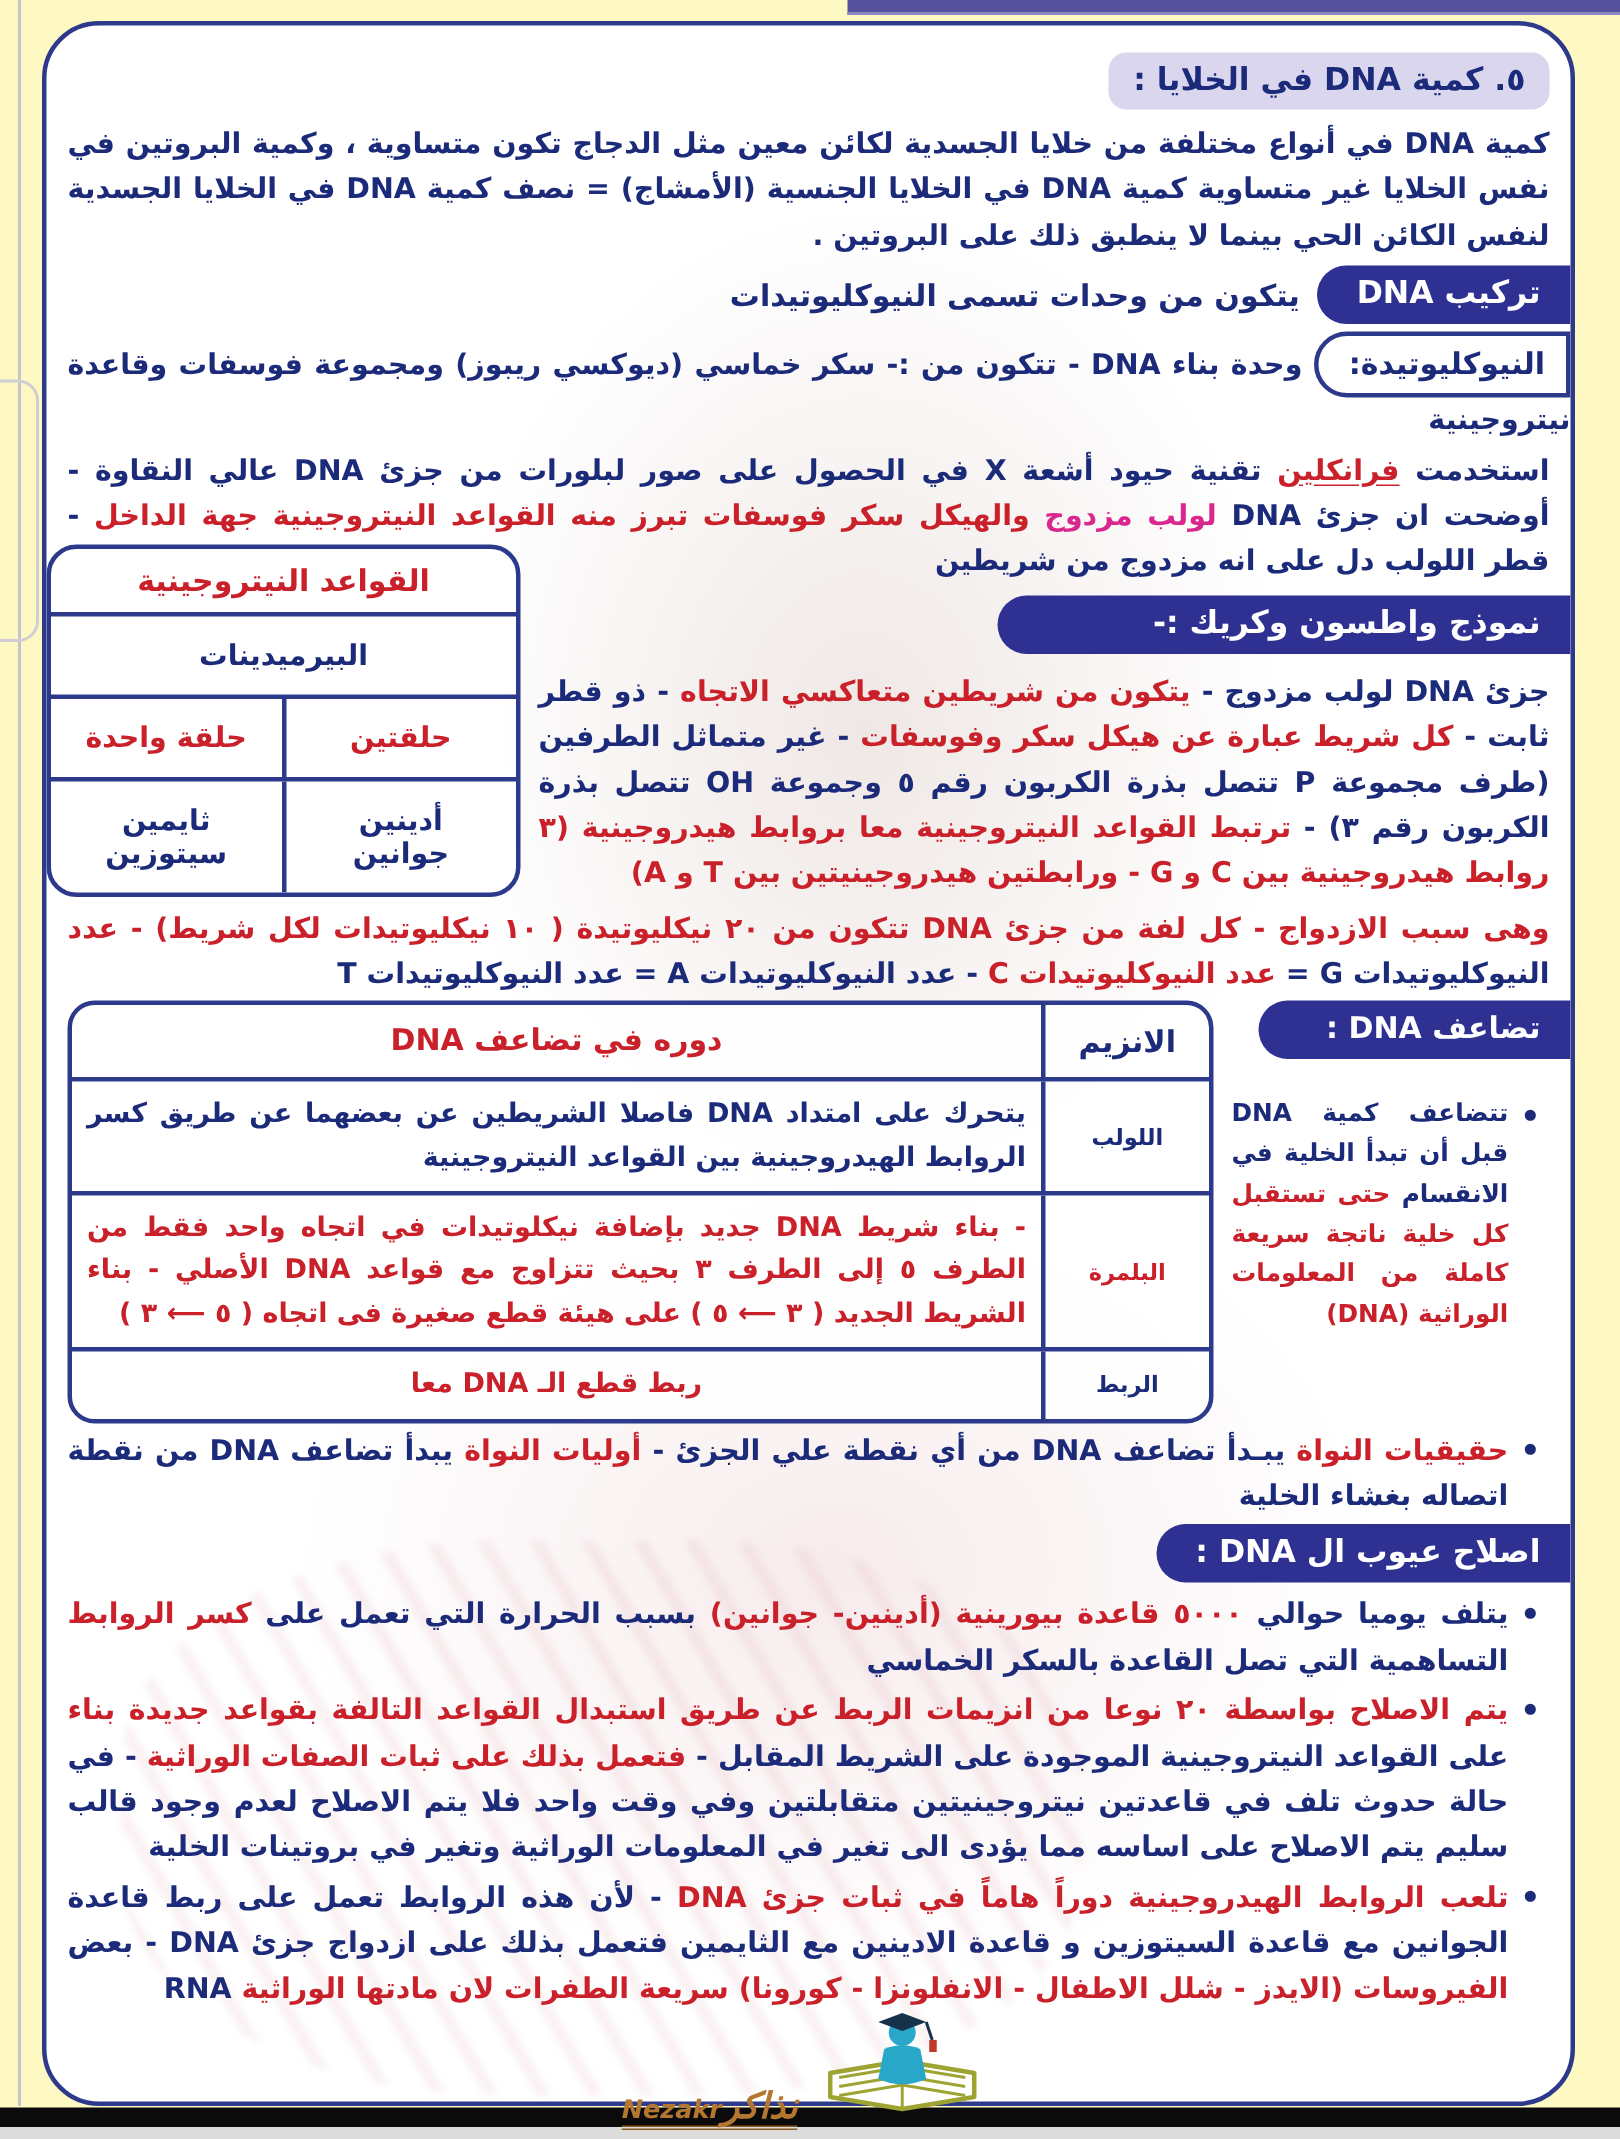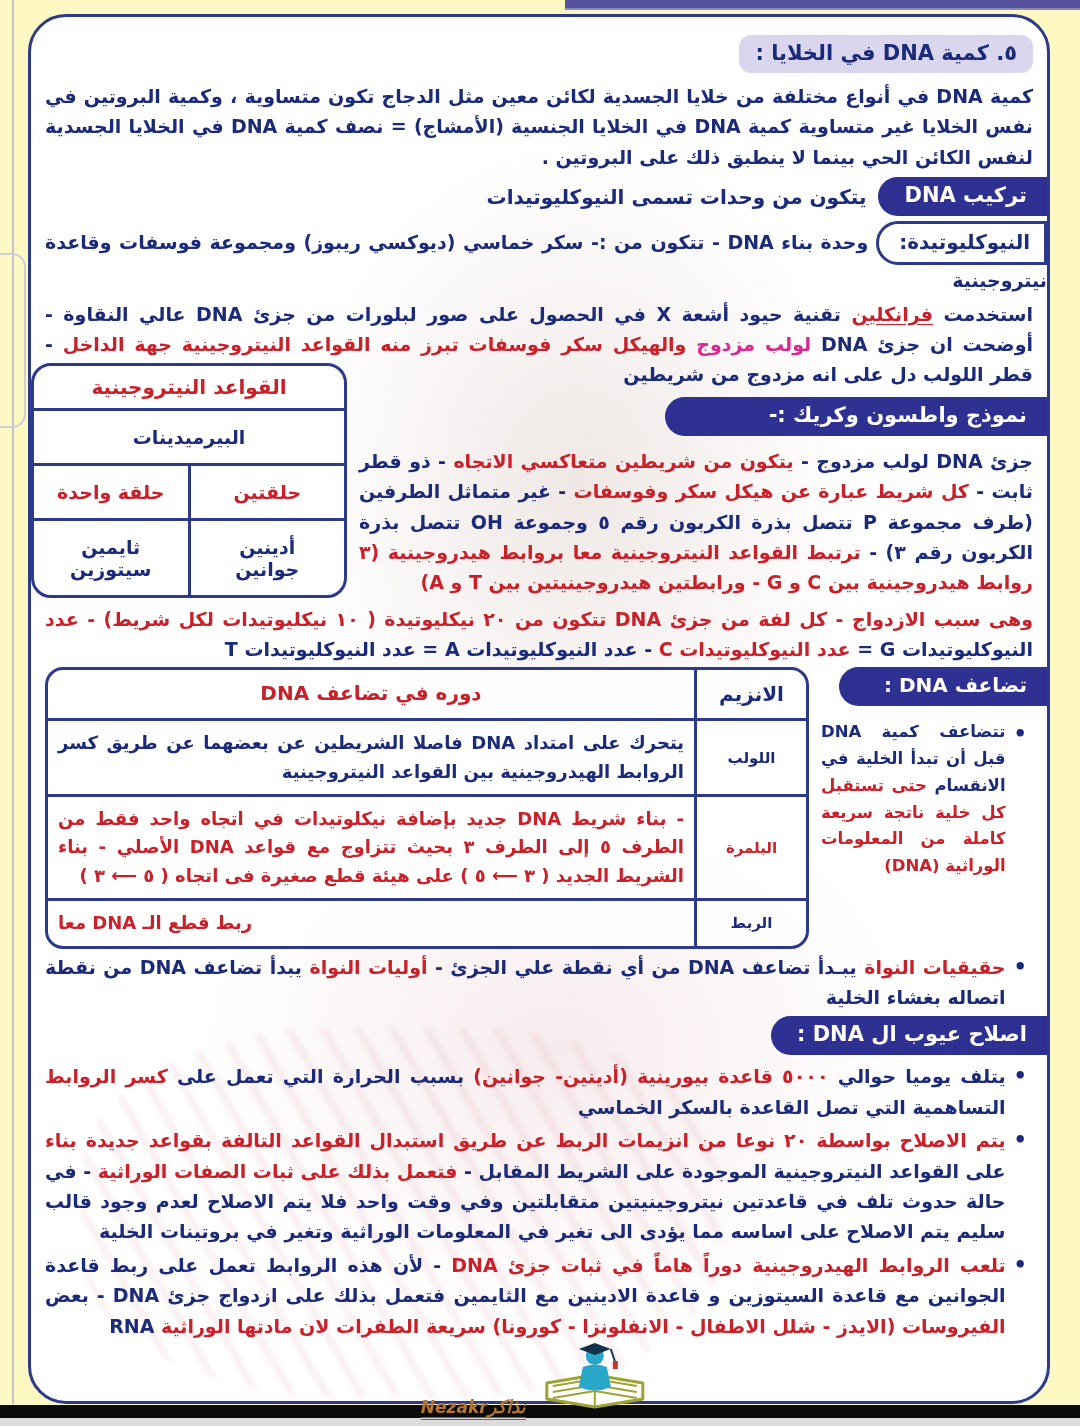--- a/index.html
+++ b/index.html
@@ -59,42 +59,42 @@
   .btable{width:316px;border:3px solid var(--border);border-radius:20px;overflow:hidden;background:rgba(255,255,255,.8);margin-top:-30px}
   .btitle{text-align:center;color:var(--red);font-size:20px;padding:9px 4px;border-bottom:3px solid var(--border)}
   .brow{display:flex}
   .brow + .brow{border-top:3px solid var(--border)}
   .bcell{flex:1;text-align:center;font-size:19px;padding:15px 20px;color:var(--navy)}
   .bcell.c-red{color:var(--red)}
   .bcell.first{border-left:3px solid var(--border)}
 
   
   .sidebar{width:212px;flex:none}
-  .sidebar .badge{min-width:208px;font-size:20px;margin-bottom:10px}
+  .sidebar .badge{min-width:208px;font-size:20px;margin-bottom:20px}
   .sidebar .para{font-size:16.5px;line-height:1.62}
   .etable{flex:1;border:3px solid var(--border);border-radius:18px;overflow:hidden;background:rgba(255,255,255,.78)}
   .erow{display:flex}
   .erow + .erow{border-top:3px solid var(--border)}
   .ecell{padding:8px 10px}
   .ename{width:112px;flex:none;border-left:3px solid var(--border);display:flex;align-items:center;justify-content:center;font-size:15px;color:var(--navy);text-align:center}
   .ename.c-red{color:var(--red)}
   .erole{flex:1;font-size:18px;line-height:1.58;text-align:justify}
-  .erole.center{text-align:center;display:flex;align-items:center;justify-content:flex-end}
+  .erole.center{text-align:center;display:flex;align-items:center;justify-content:center}
   .ehead .ename{font-size:20px}
   .ehead .erole{text-align:center;color:var(--red);font-size:20px}
 
   
   .bullet{display:flex;gap:8px;padding-right:6px}
   .bdot{flex:none;color:var(--navy);font-size:21px;line-height:1.5}
   .indent1{padding-right:22px}
 
   
   .logo{position:absolute;left:50%;bottom:6px;transform:translateX(-50%);text-align:center;z-index:5;line-height:1}
   .logo-text{display:inline-block;direction:ltr;font-style:italic;color:#b5762f;font-size:17px;border-bottom:3px double #8a5a20;padding-bottom:1px;margin-top:-6px}
-  .logo-text .ar{font-size:18px}
+  .logo-text .ar{font-size:24px}
 </style>
 </head>
 <body>
 
 <div class="page">
   <div class="top-ribbon"></div>
   <div class="left-line"></div>
   <div class="left-tab"></div>
 
   <div class="frame">

